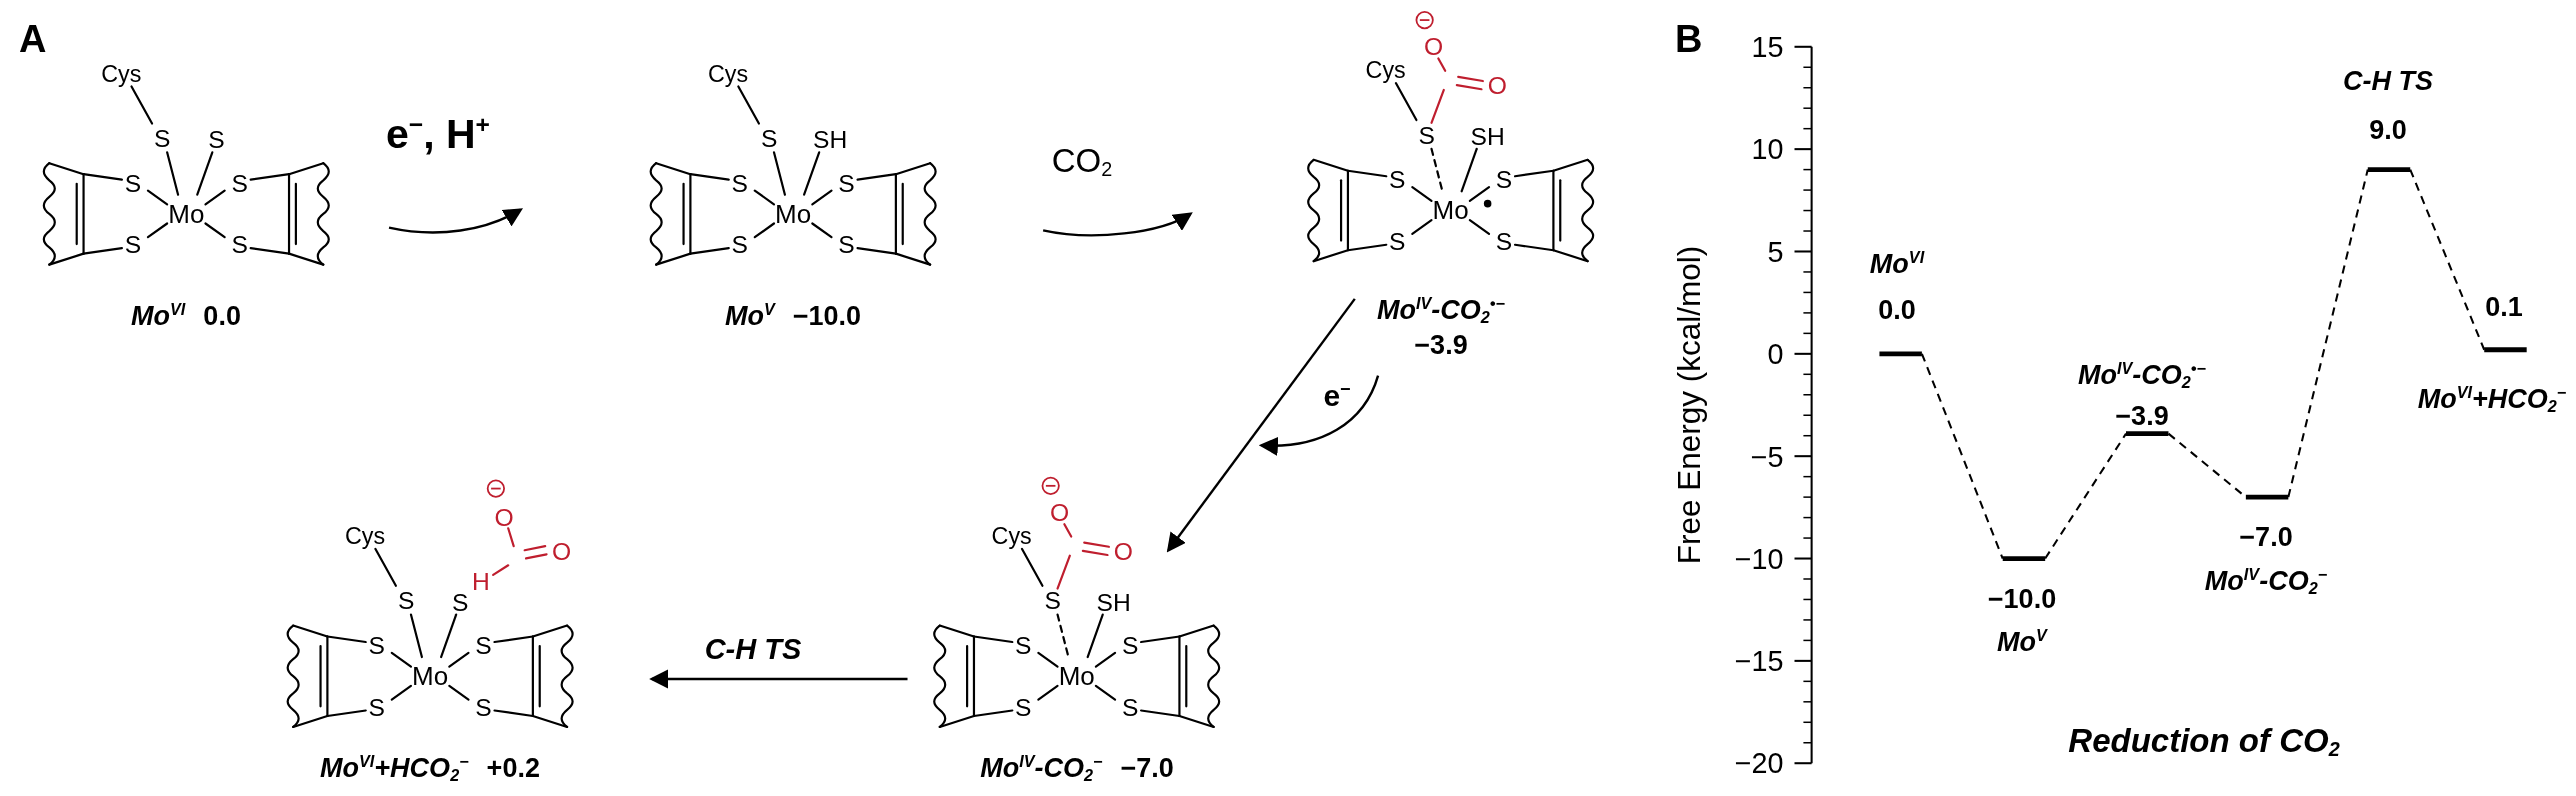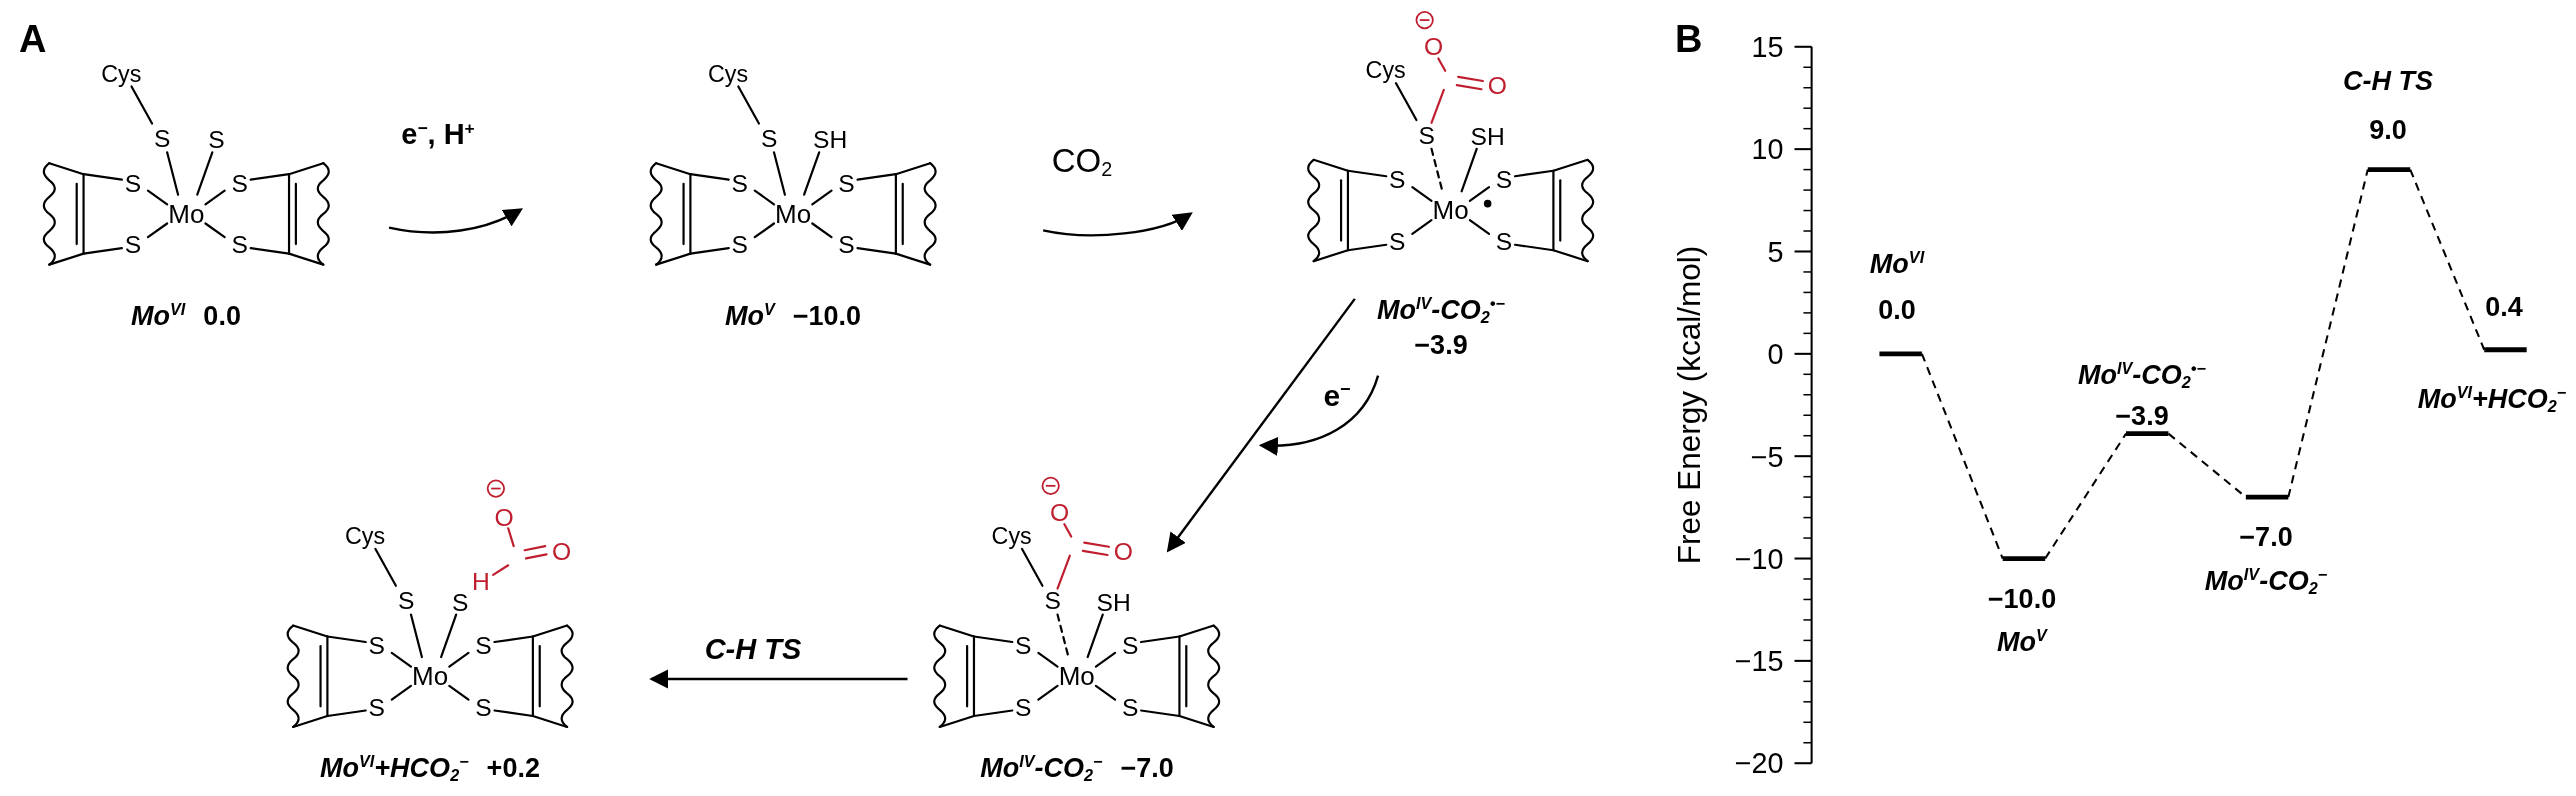--- a/index.html
+++ b/index.html
@@ -30,21 +30,21 @@
   .level-bar{stroke:#000;stroke-width:7;stroke-linecap:butt;}
   .connector{stroke:#000;stroke-width:3;stroke-dasharray:12 9;fill:none;}
 
   
   .lbl{position:absolute;transform:translate(-50%,-50%);white-space:nowrap;
        display:flex;align-items:flex-end;gap:18px;}
   .formula{font-weight:700;font-style:italic;}
   .num{font-weight:700;font-style:normal;}
   .sp{font-size:27px;}
   .blbl{font-size:27px;}
-  .arrow-lbl1{font-size:29px;font-weight:700;}
+  .arrow-lbl1{font-size:41px;font-weight:700;}
   .arrow-lbl2{font-size:33px;font-weight:400;}
   .arrow-lbl3{font-size:30px;font-weight:700;}
   .arrow-lbl4{font-size:29px;font-weight:700;font-style:italic;}
   .chart-title{font-size:33px;font-weight:700;font-style:italic;}
   .panel-letter{position:absolute;font-size:38px;font-weight:700;}
   .sup{font-size:60%;position:relative;top:-0.6em;}
   .sub{font-size:60%;position:relative;top:0.22em;}
 </style>
 </head>
 <body>
@@ -307,21 +307,24 @@
   <div class="lbl blbl" style="left:2266px;top:581px">
     <span class="formula"><span>Mo</span><span class="sup">IV</span><span>-CO</span><span class="sub">2</span><span class="sup">−</span></span>
   </div>
   <div class="lbl blbl" style="left:2388px;top:81px">
     <span class="formula"><span>C-H TS</span></span>
   </div>
   <div class="lbl blbl" style="left:2388px;top:130px">
     <span class="num">9.0</span>
   </div>
   <div class="lbl blbl" style="left:2504px;top:307px">
-    <span class="num">0.4</span>
+    <span class="num">0.1</span>
   </div>
   <div class="lbl blbl" style="left:2492px;top:399px">
     <span class="formula"><span>Mo</span><span class="sup">VI</span><span>+HCO</span><span class="sub">2</span><span class="sup">−</span></span>
   </div>
 
+  <div class="lbl chart-title" style="left:2204px;top:741px">
+    <span><span>Reduction of CO</span><span class="sub">2</span></span>
+  </div>
 
 </div>
 
 
 </body></html>

